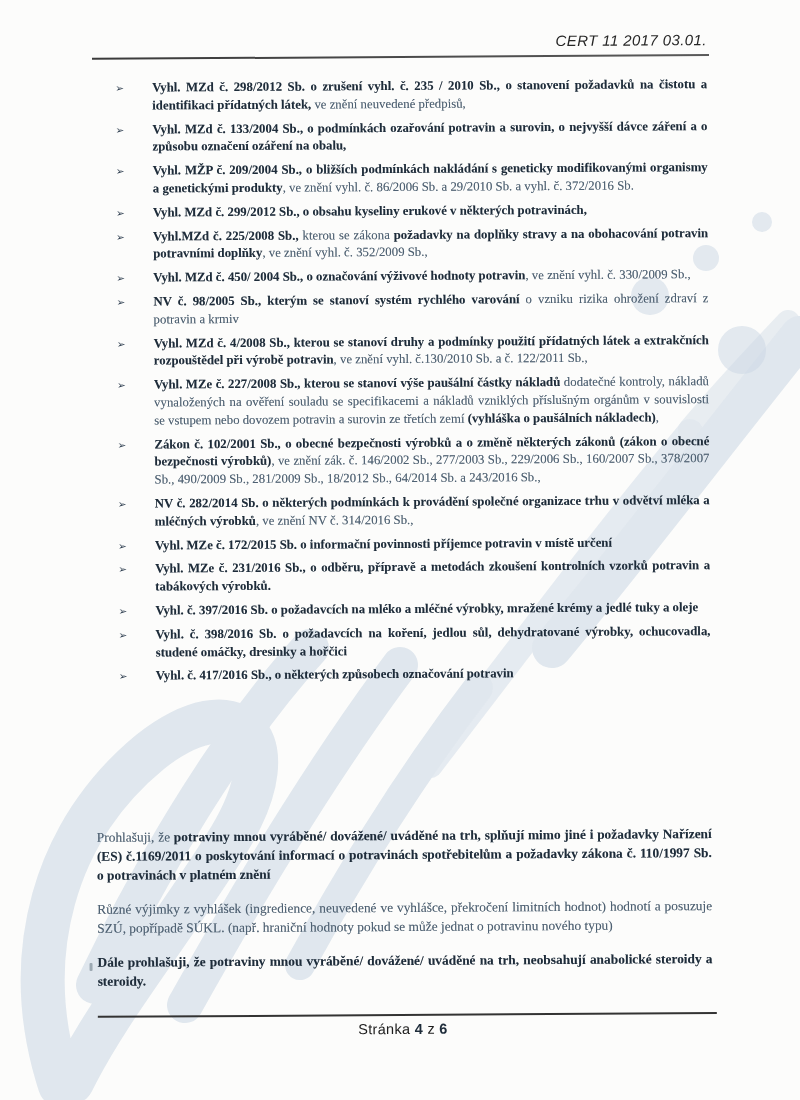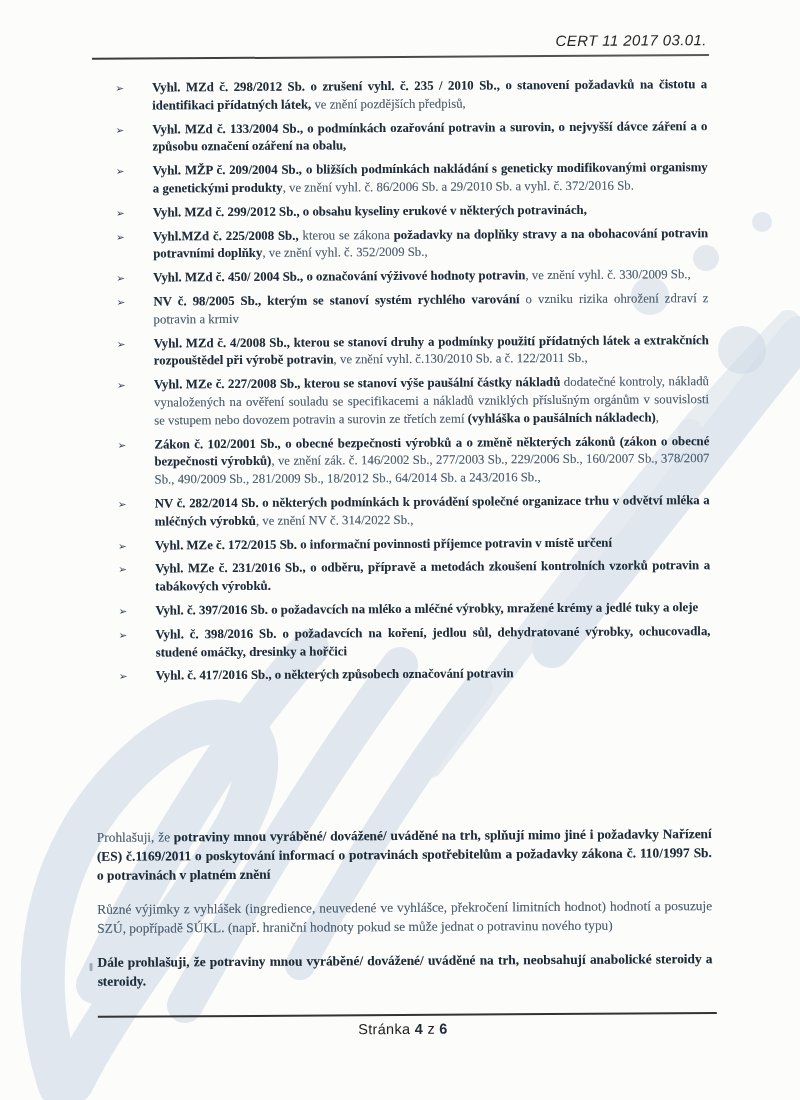--- a/index.html
+++ b/index.html
@@ -76,21 +76,21 @@
   </svg>
 
   <div class="scan">
 
     <div class="doc-code">CERT 11 2017 03.01.</div>
     <div class="header-rule"></div>
 
     <ul class="reg-list" id="reg-list">
         <li class="reg-item">
           <span class="marker">➢</span>
-          <div class="reg-text" style="color: rgb(78, 97, 115);"><span class="b" style="color: rgb(30, 44, 58);">Vyhl. MZd č. 298/2012 Sb. o zrušení vyhl. č. 235 / 2010 Sb., o stanovení požadavků na čistotu a identifikaci přídatných látek,</span><span> ve znění pozdějších předpisů,</span></div>
+          <div class="reg-text" style="color: rgb(78, 97, 115);"><span class="b" style="color: rgb(30, 44, 58);">Vyhl. MZd č. 298/2012 Sb. o zrušení vyhl. č. 235 / 2010 Sb., o stanovení požadavků na čistotu a identifikaci přídatných látek,</span><span> ve znění neuvedené předpisů,</span></div>
         </li>
         <li class="reg-item">
           <span class="marker">➢</span>
           <div class="reg-text" style="color: rgb(78, 97, 115);"><span class="b" style="color: rgb(30, 44, 58);">Vyhl. MZd č. 133/2004 Sb., o podmínkách ozařování potravin a surovin, o nejvyšší dávce záření a o způsobu označení ozáření na obalu,</span></div>
         </li>
         <li class="reg-item">
           <span class="marker">➢</span>
           <div class="reg-text" style="color: rgb(78, 97, 115);"><span class="b" style="color: rgb(30, 44, 58);">Vyhl. MŽP č. 209/2004 Sb., o bližších podmínkách nakládání s geneticky modifikovanými organismy a genetickými produkty</span><span>, ve znění vyhl. č. 86/2006 Sb. a 29/2010 Sb. a vyhl. č. 372/2016 Sb.</span></div>
         </li>
         <li class="reg-item">
@@ -116,21 +116,21 @@
         <li class="reg-item">
           <span class="marker">➢</span>
           <div class="reg-text" style="color: rgb(78, 97, 115);"><span class="b" style="color: rgb(30, 44, 58);">Vyhl. MZe č. 227/2008 Sb., kterou se stanoví výše paušální částky nákladů</span><span> dodatečné kontroly, nákladů vynaložených na ověření souladu se specifikacemi a nákladů vzniklých příslušným orgánům v souvislosti se vstupem nebo dovozem potravin a surovin ze třetích zemí </span><span class="b" style="color: rgb(30, 44, 58);">(vyhláška o paušálních nákladech)</span><span>,</span></div>
         </li>
         <li class="reg-item">
           <span class="marker">➢</span>
           <div class="reg-text" style="color: rgb(78, 97, 115);"><span class="b" style="color: rgb(30, 44, 58);">Zákon č. 102/2001 Sb., o obecné bezpečnosti výrobků a o změně některých zákonů (zákon o obecné bezpečnosti výrobků)</span><span>, ve znění zák. č. 146/2002 Sb., 277/2003 Sb., 229/2006 Sb., 160/2007 Sb., 378/2007 Sb., 490/2009 Sb., 281/2009 Sb., 18/2012 Sb., 64/2014 Sb. a 243/2016 Sb.,</span></div>
         </li>
         <li class="reg-item">
           <span class="marker">➢</span>
-          <div class="reg-text" style="color: rgb(78, 97, 115);"><span class="b" style="color: rgb(30, 44, 58);">NV č. 282/2014 Sb. o některých podmínkách k provádění společné organizace trhu v odvětví mléka a mléčných výrobků</span><span>, ve znění NV č. 314/2022 Sb.,</span></div>
+          <div class="reg-text" style="color: rgb(78, 97, 115);"><span class="b" style="color: rgb(30, 44, 58);">NV č. 282/2014 Sb. o některých podmínkách k provádění společné organizace trhu v odvětví mléka a mléčných výrobků</span><span>, ve znění NV č. 314/2016 Sb.,</span></div>
         </li>
         <li class="reg-item">
           <span class="marker">➢</span>
           <div class="reg-text" style="color: rgb(78, 97, 115);"><span class="b" style="color: rgb(30, 44, 58);">Vyhl. MZe č. 172/2015 Sb. o informační povinnosti příjemce potravin v místě určení</span></div>
         </li>
         <li class="reg-item">
           <span class="marker">➢</span>
           <div class="reg-text" style="color: rgb(78, 97, 115);"><span class="b" style="color: rgb(30, 44, 58);">Vyhl. MZe č. 231/2016 Sb., o odběru, přípravě a metodách zkoušení kontrolních vzorků potravin a tabákových výrobků.</span></div>
         </li>
         <li class="reg-item">

